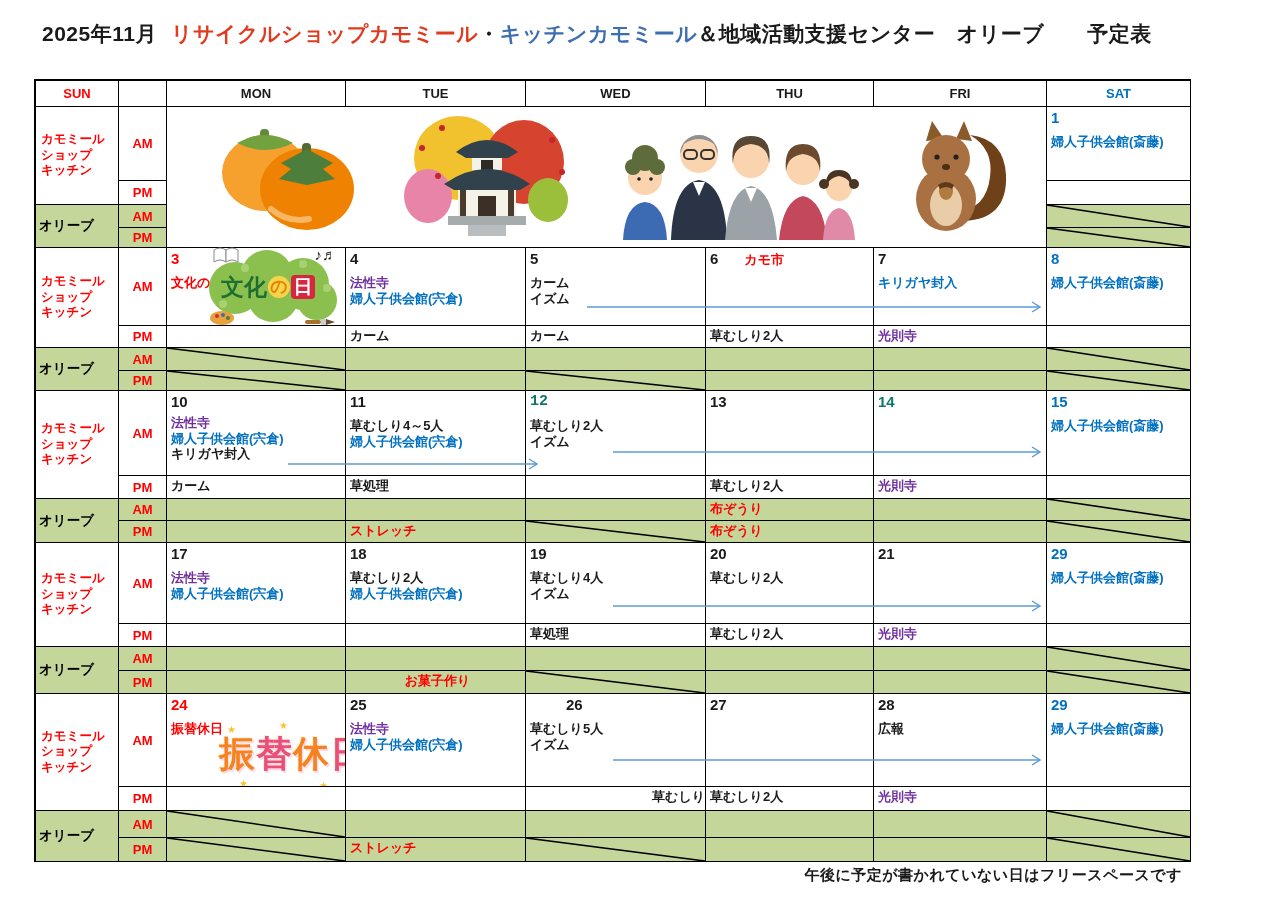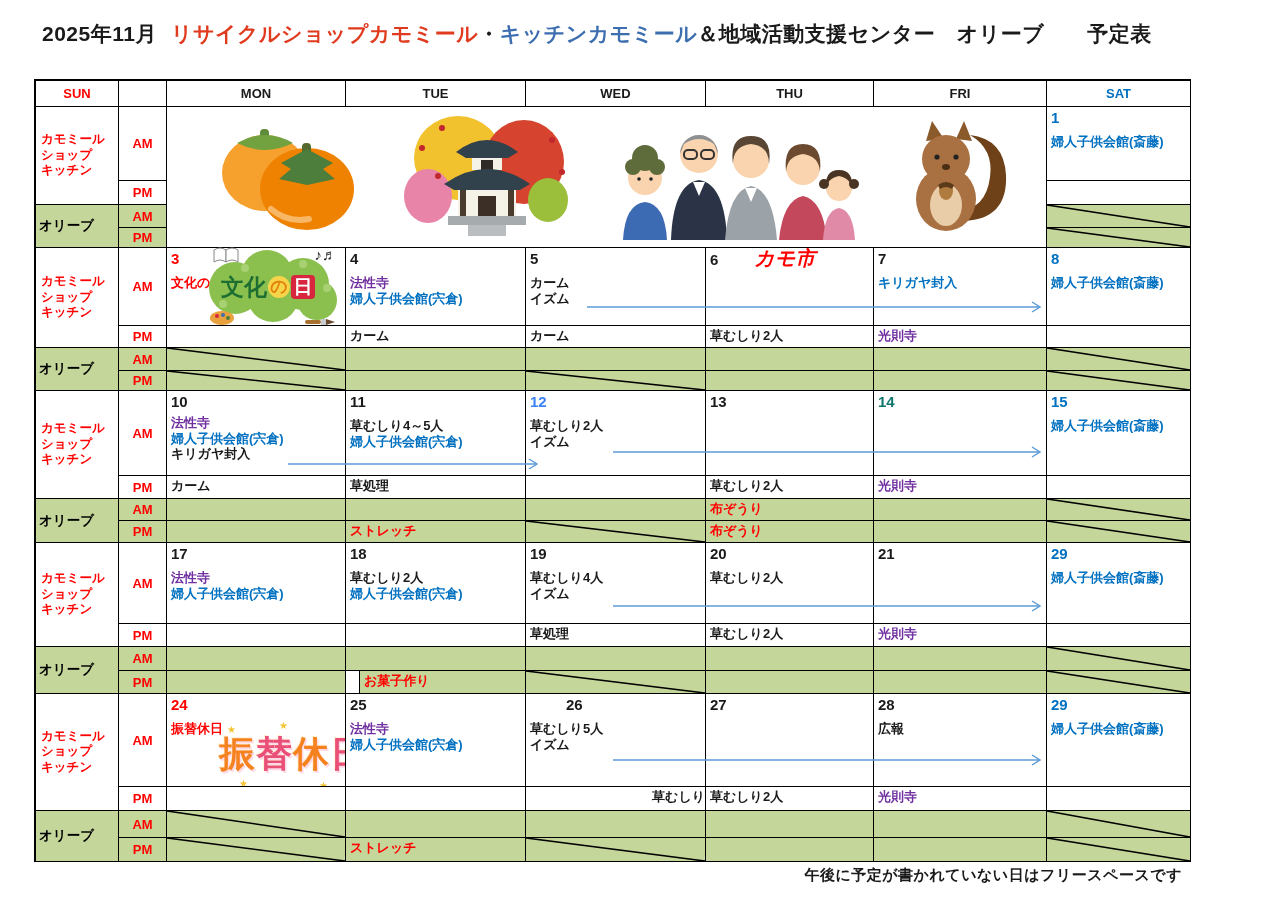--- a/index.html
+++ b/index.html
@@ -16,21 +16,21 @@
   .contact .gap{display:inline-block;width:34px;}
   
   #calendar{position:absolute;left:35px;top:80px;width:1155px;height:781px;outline:1px solid #000;}
   .cell{position:absolute;box-sizing:border-box;border:1px solid #000;background:#fff;overflow:visible;font-weight:bold;}
   .cell.green{background:#C5D69B;}
   .hdr{display:flex;align-items:center;justify-content:center;font-size:13px;}
   .lblgrp1{display:flex;flex-direction:column;justify-content:center;padding-left:5px;font-size:12.5px;color:#FF0000;line-height:1.25;}
   .lblgrp2{display:flex;align-items:center;padding-left:3px;font-size:13.5px;color:#000;}
   .ampm{display:flex;align-items:center;justify-content:center;font-size:13px;color:#FF0000;}
   .daynum{font-size:15px;line-height:17px;padding:2px 0 0 4px;}
-  .daynum .extra{margin-left:36px;font-size:20px;font-style:italic;}
+  .daynum .extra{margin-left:26px;font-size:13px;}
   .lines{padding:0 0 0 4px;margin-top:8px;}
   .lines.tight{margin-top:5px;}
   .lines .line{font-size:13px;line-height:15.5px;white-space:nowrap;}
   .pmline{font-size:13px;line-height:15px;padding:2px 0 0 4px;white-space:nowrap;}
   .crosssvg{position:absolute;left:0;top:0;width:100%;height:100%;}
   .artstrip{display:flex;align-items:center;justify-content:space-around;padding:4px 14px 2px 26px;}
   .arrow{position:absolute;pointer-events:none;}
   .footnote{position:absolute;top:866px;right:98px;font-size:15px;font-weight:bold;color:#1a1a1a;letter-spacing:.5px;}
   
   .bunka-badge{position:absolute;right:2px;top:2px;width:136px;height:72px;}
@@ -307,21 +307,21 @@
         </div>
       </div>
       <div class="cell" style="left: 310px; top: 395px; width: 181px; height: 24px;">
         <div class="pmline" style="color: rgb(26, 26, 26);">草処理</div>
       </div>
       <div class="cell green" style="left: 310px; top: 418px; width: 181px; height: 23px;"></div>
       <div class="cell green" style="left: 310px; top: 440px; width: 181px; height: 23px;">
         <div class="pmline" style="color: rgb(255, 0, 0);">ストレッチ</div>
       </div>
       <div class="cell" style="left: 490px; top: 310px; width: 181px; height: 86px;">
-        <div class="daynum" style="color: #3b82f6;">12</div>
+        <div class="daynum" style="color: #0f766e; font-family: Liberation Mono, monospace;">12</div>
         <div class="lines">
           <div class="line" style="color: rgb(26, 26, 26);">草むしり2人</div>
           <div class="line" style="color: rgb(26, 26, 26);">イズム</div>
         </div>
       </div>
       <div class="cell" style="left: 490px; top: 395px; width: 181px; height: 24px;"></div>
       <div class="cell green" style="left: 490px; top: 418px; width: 181px; height: 23px;"></div>
       <div class="cell green" style="left: 490px; top: 440px; width: 181px; height: 23px;">
         <svg class="crosssvg" viewBox="0 0 100 100" preserveAspectRatio="none">
           <line x1="0" y1="0" x2="100" y2="100" stroke="#000" stroke-width="1.6" vector-effect="non-scaling-stroke"></line>
@@ -386,21 +386,21 @@
       <div class="cell green" style="left: 131px; top: 590px; width: 180px; height: 24px;"></div>
       <div class="cell" style="left: 310px; top: 462px; width: 181px; height: 82px;">
         <div class="daynum" style="color: rgb(26, 26, 26);">18</div>
         <div class="lines">
           <div class="line" style="color: rgb(26, 26, 26);">草むしり2人</div>
           <div class="line" style="color: rgb(0, 112, 192);">婦人子供会館(宍倉)</div>
         </div>
       </div>
       <div class="cell" style="left: 310px; top: 543px; width: 181px; height: 24px;"></div>
       <div class="cell green" style="left: 310px; top: 566px; width: 181px; height: 25px;"></div>
-      <div class="cell green" style="left: 324px; top: 590px; width: 181px; height: 24px;">
+      <div class="cell green" style="left: 310px; top: 590px; width: 181px; height: 24px; text-align: center;">
         <div class="pmline" style="color: rgb(255, 0, 0);">お菓子作り</div>
       </div>
       <div class="cell" style="left: 490px; top: 462px; width: 181px; height: 82px;">
         <div class="daynum" style="color: rgb(26, 26, 26);">19</div>
         <div class="lines">
           <div class="line" style="color: rgb(26, 26, 26);">草むしり4人</div>
           <div class="line" style="color: rgb(26, 26, 26);">イズム</div>
         </div>
       </div>
       <div class="cell" style="left: 490px; top: 543px; width: 181px; height: 24px;">

